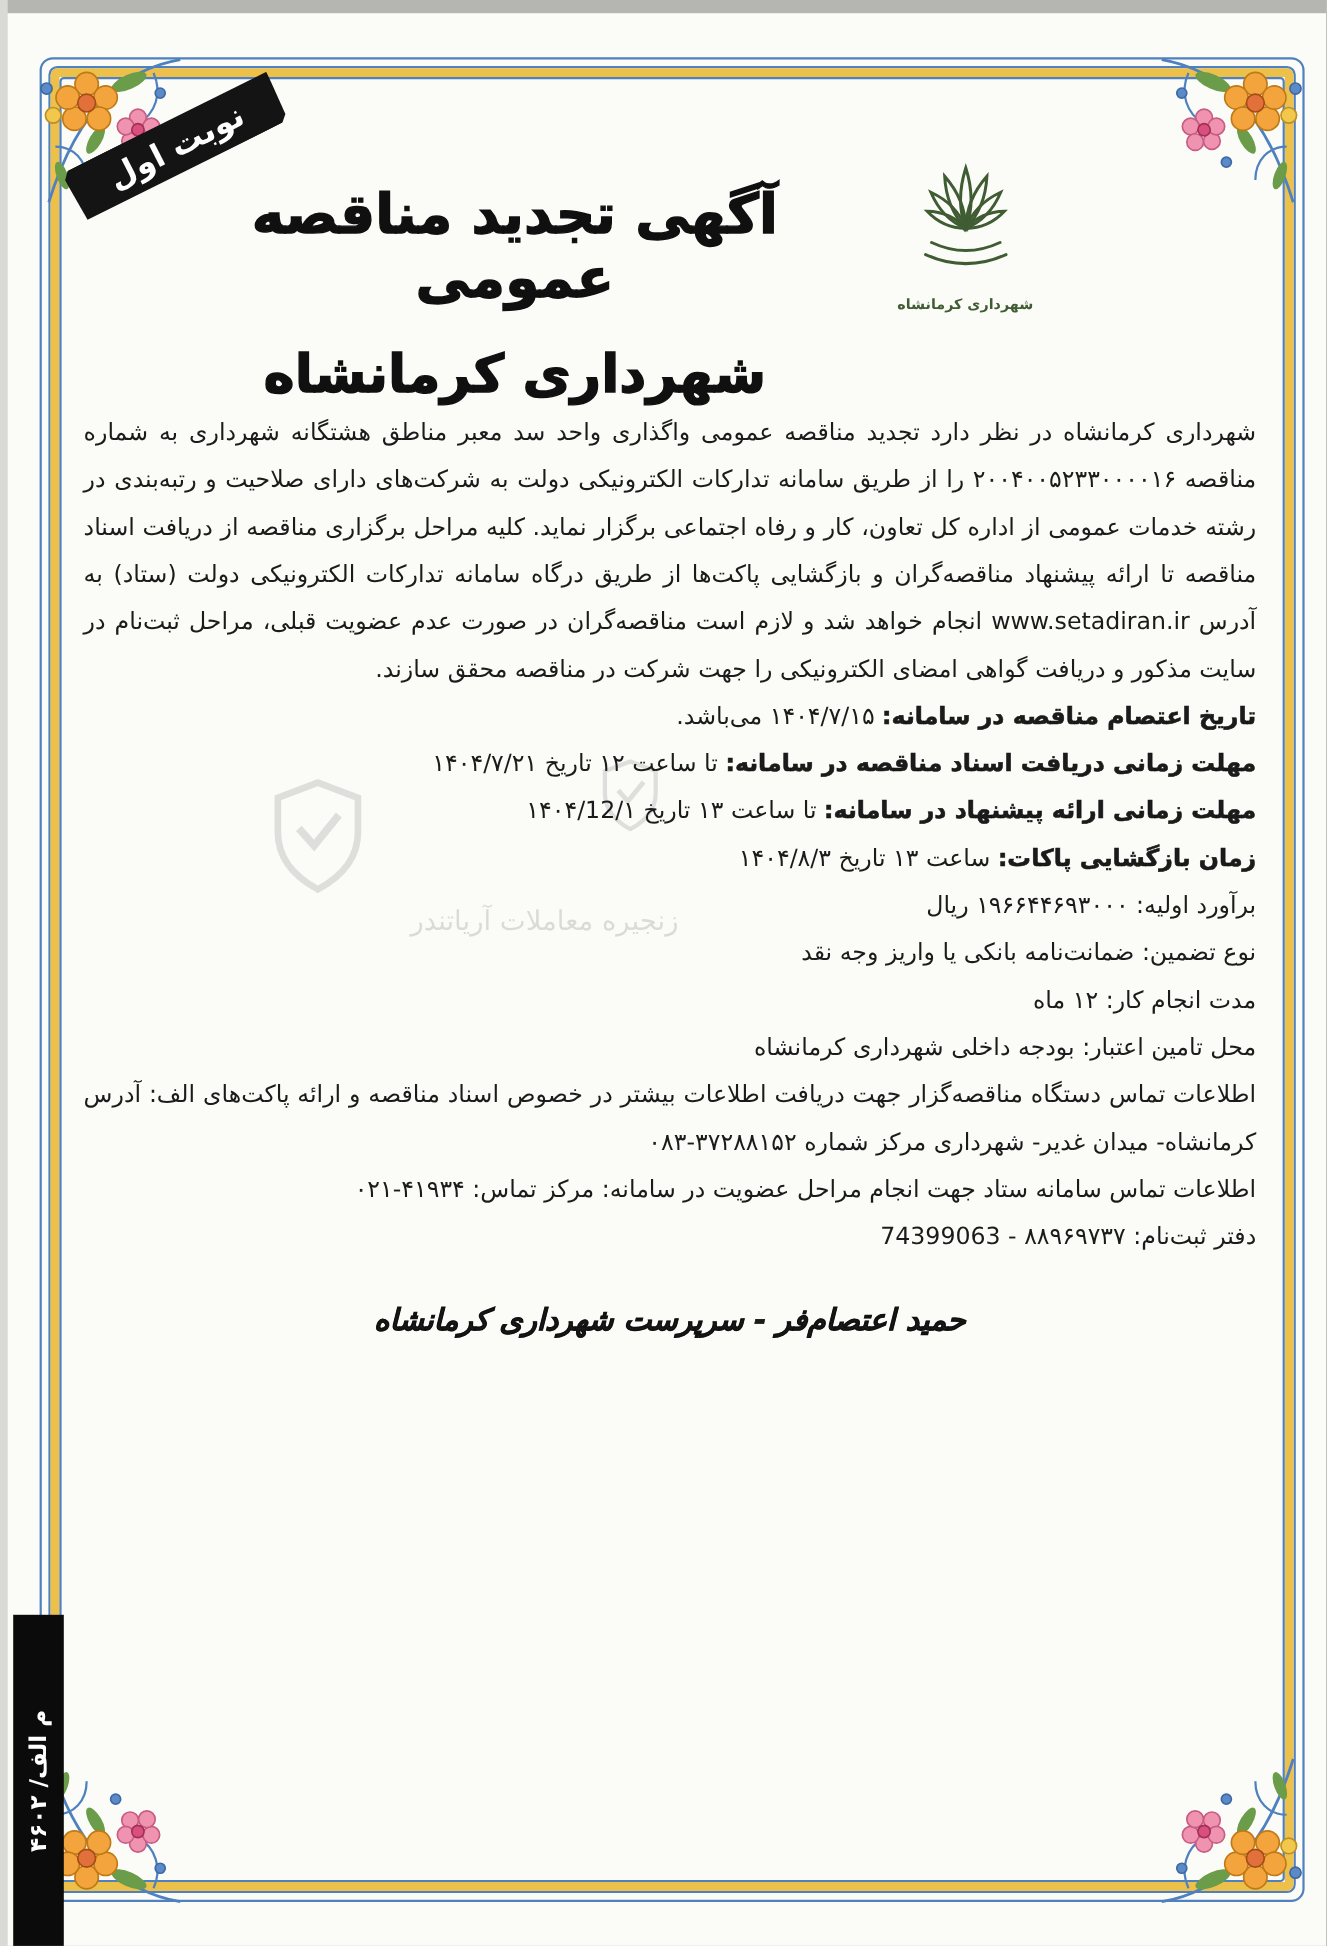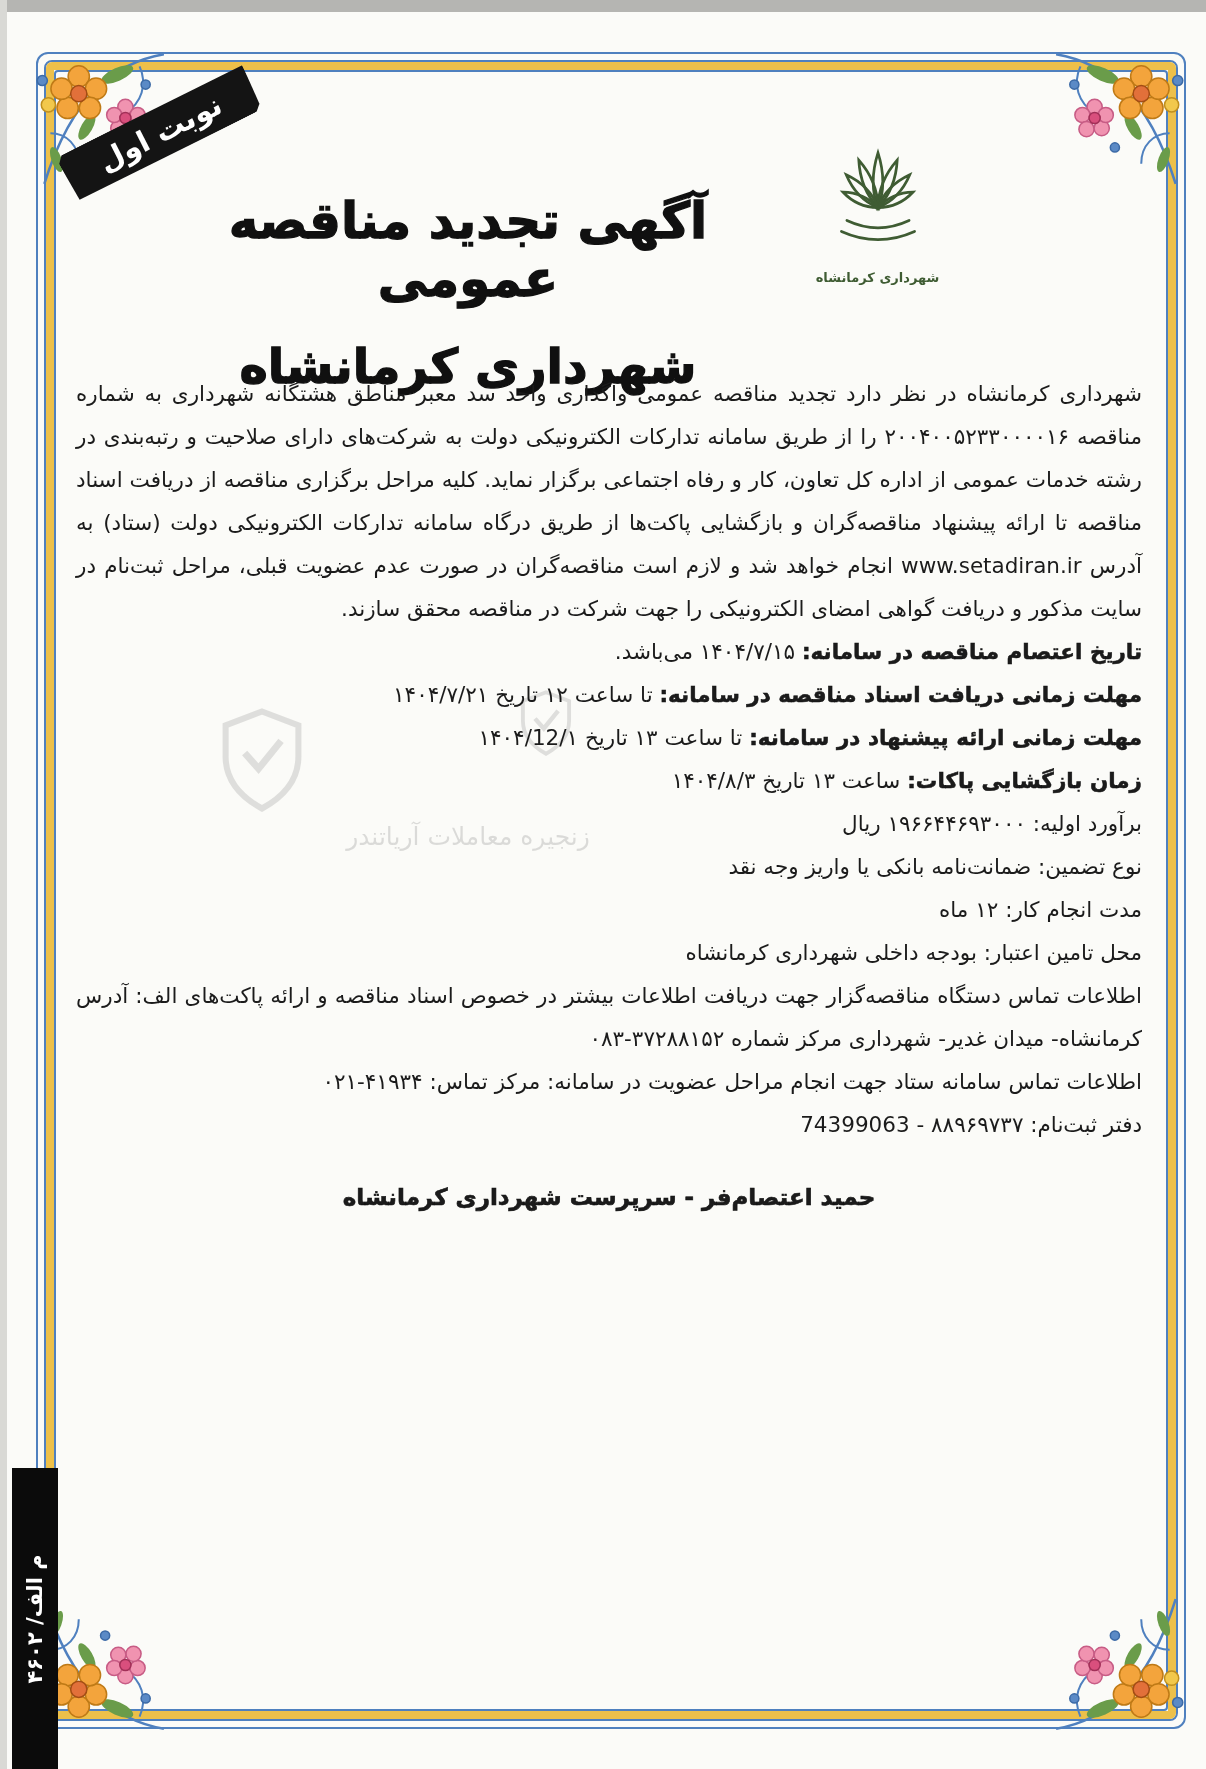--- a/index.html
+++ b/index.html
@@ -40,32 +40,32 @@
   }
   .stamp .stamp-text { color: #fff; font-weight: bold; font-size: 29px; direction: rtl; white-space: nowrap; }
 
   
   .emblem { position: absolute; left: 795px; top: 140px; width: 165px; height: 178px; color: var(--emblem-green, #3f5c33); text-align: center; }
   .emblem svg { width: 140px; height: 128px; display: block; margin: 0 auto; }
   .emblem .emblem-caption { font-size: 13px; font-weight: bold; direction: rtl; margin-top: 2px; color: var(--emblem-green, #3f5c33); }
 
   
   .title { position: absolute; left: 130px; right: 400px; top: 166px; text-align: center; direction: rtl; color: #101010; }
-  .title .t1 { font-size: 50px; font-weight: bold; -webkit-text-stroke: 1.3px #101010; letter-spacing: -1px; margin-top: 26px; }
+  .title .t1 { font-size: 50px; font-weight: bold; -webkit-text-stroke: 1.3px #101010; letter-spacing: -1px; }
   .title .t2 { font-size: 48px; font-weight: bold; -webkit-text-stroke: 1.3px #101010; letter-spacing: -1px; margin-top: 30px; }
 
   
   .doc-body { position: absolute; left: 76px; right: 64px; top: 372px; direction: rtl; font-size: 21.5px; line-height: 2.0; text-align: justify; }
   .intro b { font-weight: normal; }
   .row { text-align: justify; }
   .row.lead .lbl { font-weight: bold; -webkit-text-stroke: 0.5px #111; }
-  .sig { margin-top: 28px; text-align: center; font-weight: bold; font-size: 23px; -webkit-text-stroke: 0.6px #111; }
-
-  
-  .wm { position: absolute; left: 178px; top: 690px; width: 580px; height: 190px; opacity: 0.2; pointer-events: none; direction: rtl; }
+  .sig { margin-top: 28px; text-align: center; font-weight: bold; font-size: 27px; font-style: italic; -webkit-text-stroke: 0.6px #111; }
+
+  
+  .wm { position: absolute; left: 205px; top: 690px; width: 580px; height: 190px; opacity: 0.2; pointer-events: none; direction: rtl; }
   .wm-shield-1 { position: absolute; left: 40px; top: 18px; width: 88px; height: 104px; }
   .wm-shield-2 { position: absolute; left: 340px; top: 0; width: 56px; height: 66px; }
   .wm-tagline { position: absolute; left: 0; top: 132px; width: 100%; text-align: center;
                 font-size: 25px; letter-spacing: 11px; color: #5d5d5d; white-space: nowrap; }
 
   
   .margin-strip { position: absolute; left: 12px; top: 1468px; width: 46px; height: 301px; background: #0b0b0b; }
   .margin-note { position: absolute; left: 50%; top: 50%;
                  transform: translate(-50%,-50%) rotate(-90deg);
                  color: #fff; font-weight: bold; font-size: 21px; white-space: nowrap; direction: rtl; }

